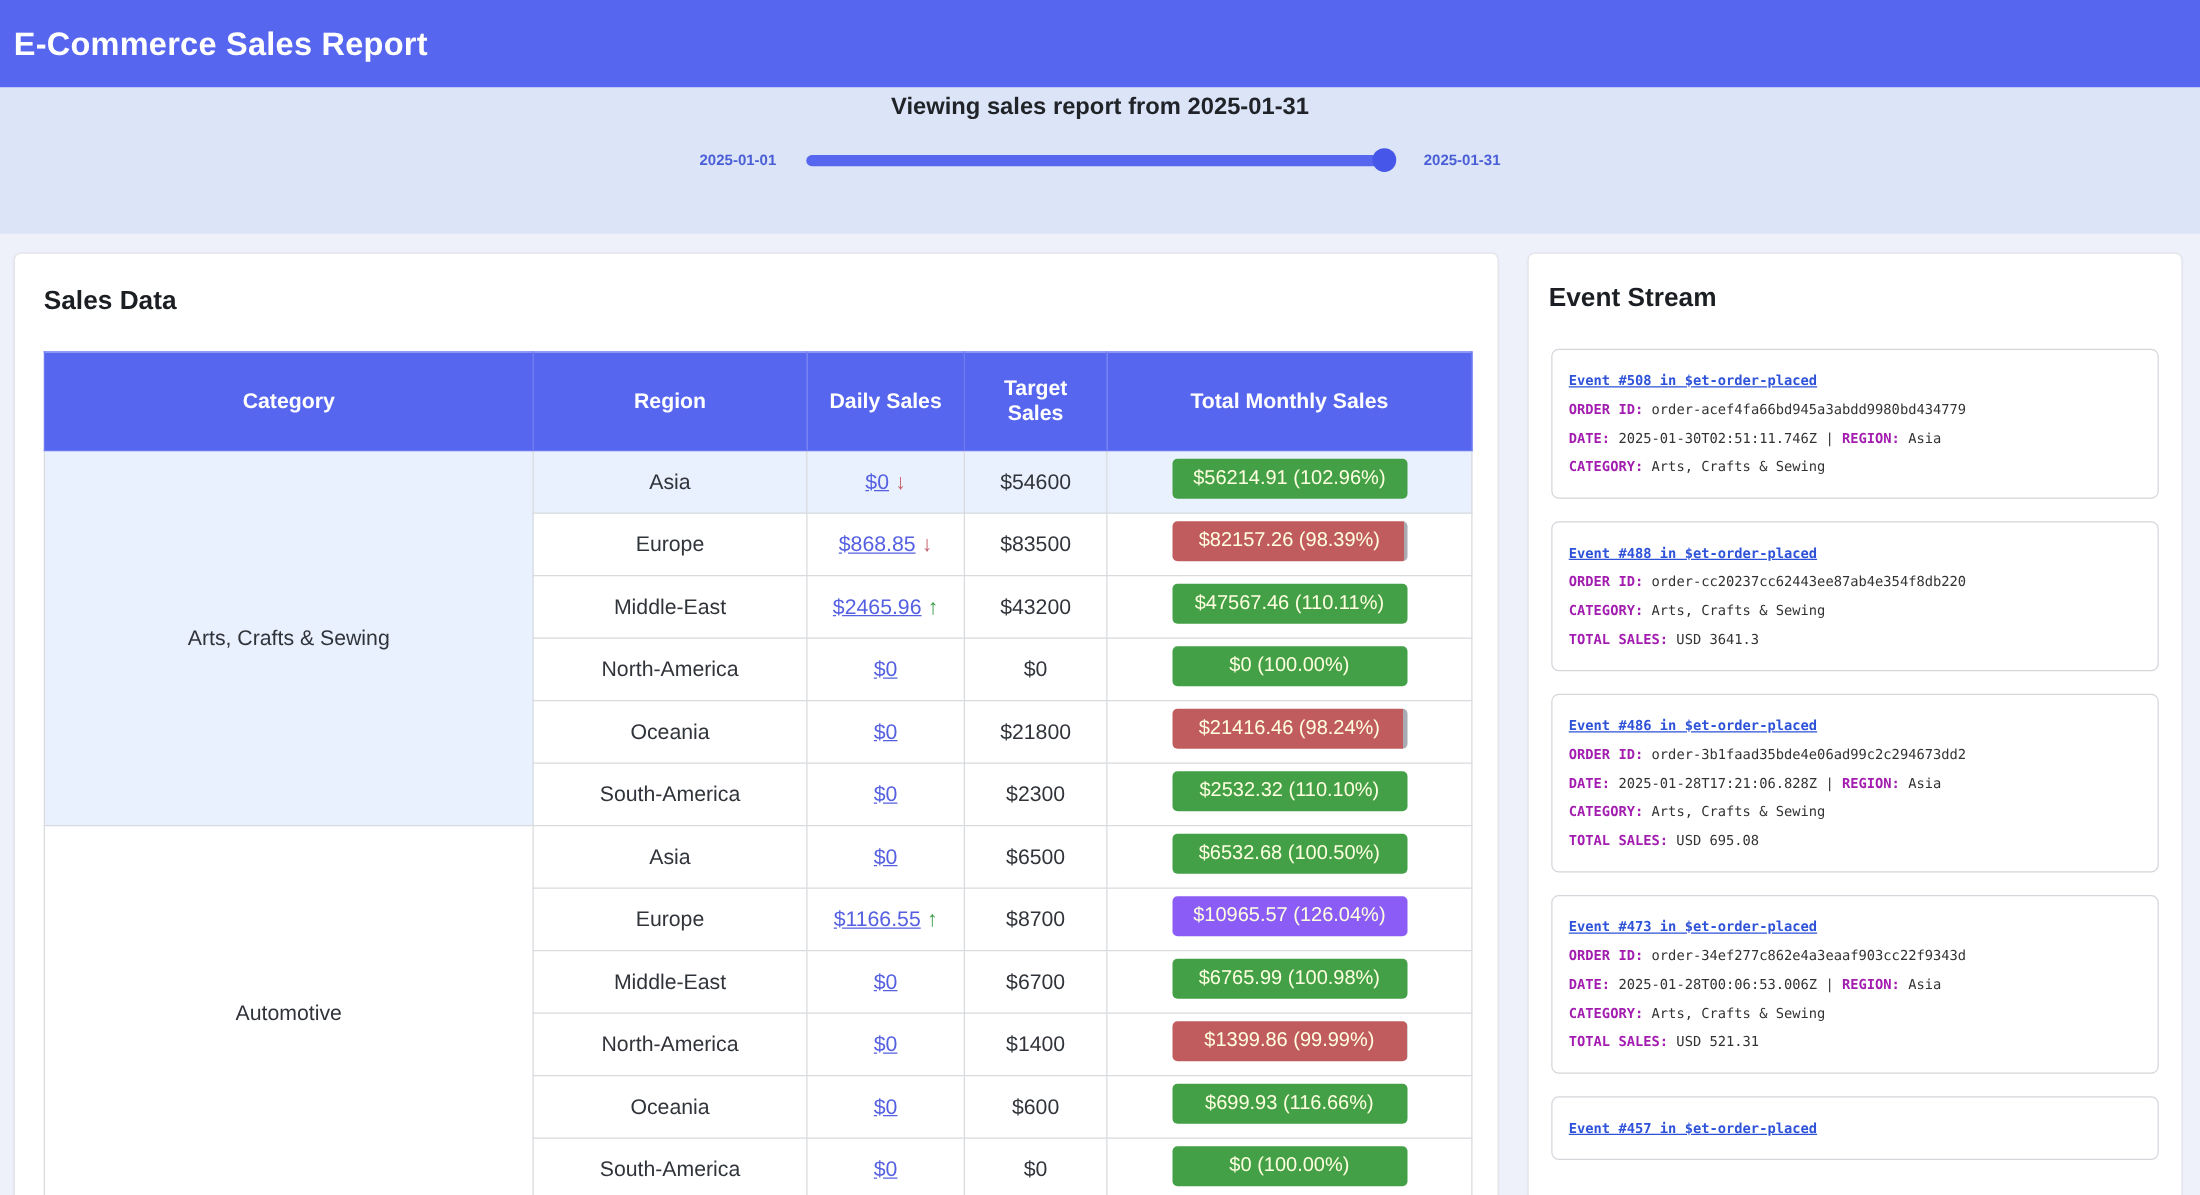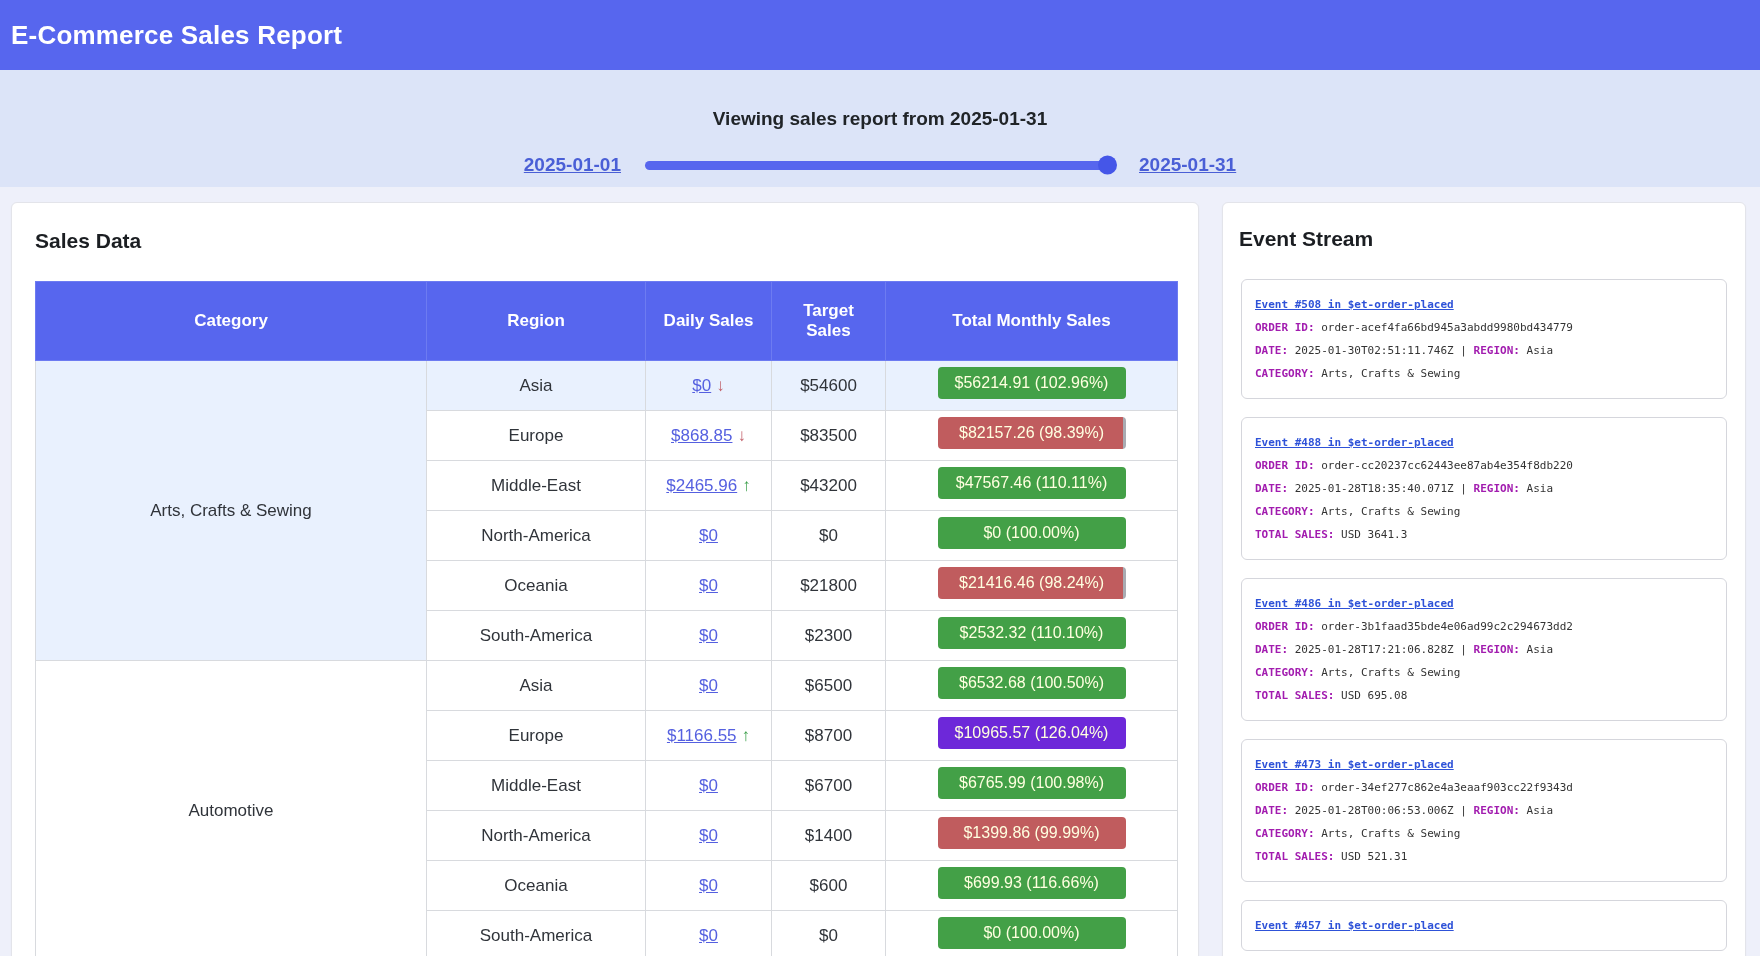--- a/index.html
+++ b/index.html
@@ -21,40 +21,39 @@
     color: #ffffff;
     font-size: 26px;
     font-weight: bold;
     letter-spacing: .2px;
   }
 
   
   .slider-band {
     height: 117px;
     background: #dce4f8;
-    padding-top: 38px;
+    padding-top: 5px;
   }
   .slider-title {
     text-align: center;
     font-size: 19px;
     font-weight: bold;
     color: #202428;
   }
   .slider-row {
     margin-top: 24px;
     display: flex;
     justify-content: center;
     align-items: center;
     gap: 24px;
   }
   .slider-label {
     color: #4a5fd6;
     font-weight: bold;
-    font-size: 19px;
-    text-decoration: underline;
+    font-size: 12px;
   }
   .slider-track {
     position: relative;
     width: 470px;
     height: 9px;
     border-radius: 5px;
     background: #5766ee;
   }
   .slider-thumb {
     position: absolute;
@@ -241,21 +240,21 @@
             <td class="cat-cell" rowspan="6">Automotive</td>
             <td>Asia</td>
             <td><a class="daily-link" href="#">$0</a></td>
             <td>$6500</td>
             <td><div class="badge" style="background: rgb(67, 160, 71);">$6532.68 (100.50%)</div></td>
           </tr>
           <tr>
             <td>Europe</td>
             <td><a class="daily-link" href="#">$1166.55</a><span class="trend-up">↑</span></td>
             <td>$8700</td>
-            <td><div class="badge" style="background: #6d28d9;">$10965.57 (126.04%)</div></td>
+            <td><div class="badge" style="background: #8b5cf6;">$10965.57 (126.04%)</div></td>
           </tr>
           <tr>
             <td>Middle-East</td>
             <td><a class="daily-link" href="#">$0</a></td>
             <td>$6700</td>
             <td><div class="badge" style="background: rgb(67, 160, 71);">$6765.99 (100.98%)</div></td>
           </tr>
           <tr>
             <td>North-America</td>
             <td><a class="daily-link" href="#">$0</a></td>
@@ -283,21 +282,20 @@
     <div id="event-list">
         <div class="event-card">
           <div><a class="event-link" href="#">Event #508 in $et-order-placed</a></div>
           <div><span class="lbl">ORDER ID: </span>order-acef4fa66bd945a3abdd9980bd434779</div>
           <div><span class="lbl">DATE: </span>2025-01-30T02:51:11.746Z | <span class="lbl">REGION: </span>Asia</div>
           <div><span class="lbl">CATEGORY: </span>Arts, Crafts &amp; Sewing</div>
         </div>
         <div class="event-card">
           <div><a class="event-link" href="#">Event #488 in $et-order-placed</a></div>
           <div><span class="lbl">ORDER ID: </span>order-cc20237cc62443ee87ab4e354f8db220</div>
-          <div><span class="lbl">DATE: </span>2025-01-28T18:35:40.071Z | <span class="lbl">REGION: </span>Asia</div>
           <div><span class="lbl">CATEGORY: </span>Arts, Crafts &amp; Sewing</div>
           <div><span class="lbl">TOTAL SALES: </span>USD 3641.3</div>
         </div>
         <div class="event-card">
           <div><a class="event-link" href="#">Event #486 in $et-order-placed</a></div>
           <div><span class="lbl">ORDER ID: </span>order-3b1faad35bde4e06ad99c2c294673dd2</div>
           <div><span class="lbl">DATE: </span>2025-01-28T17:21:06.828Z | <span class="lbl">REGION: </span>Asia</div>
           <div><span class="lbl">CATEGORY: </span>Arts, Crafts &amp; Sewing</div>
           <div><span class="lbl">TOTAL SALES: </span>USD 695.08</div>
         </div>

